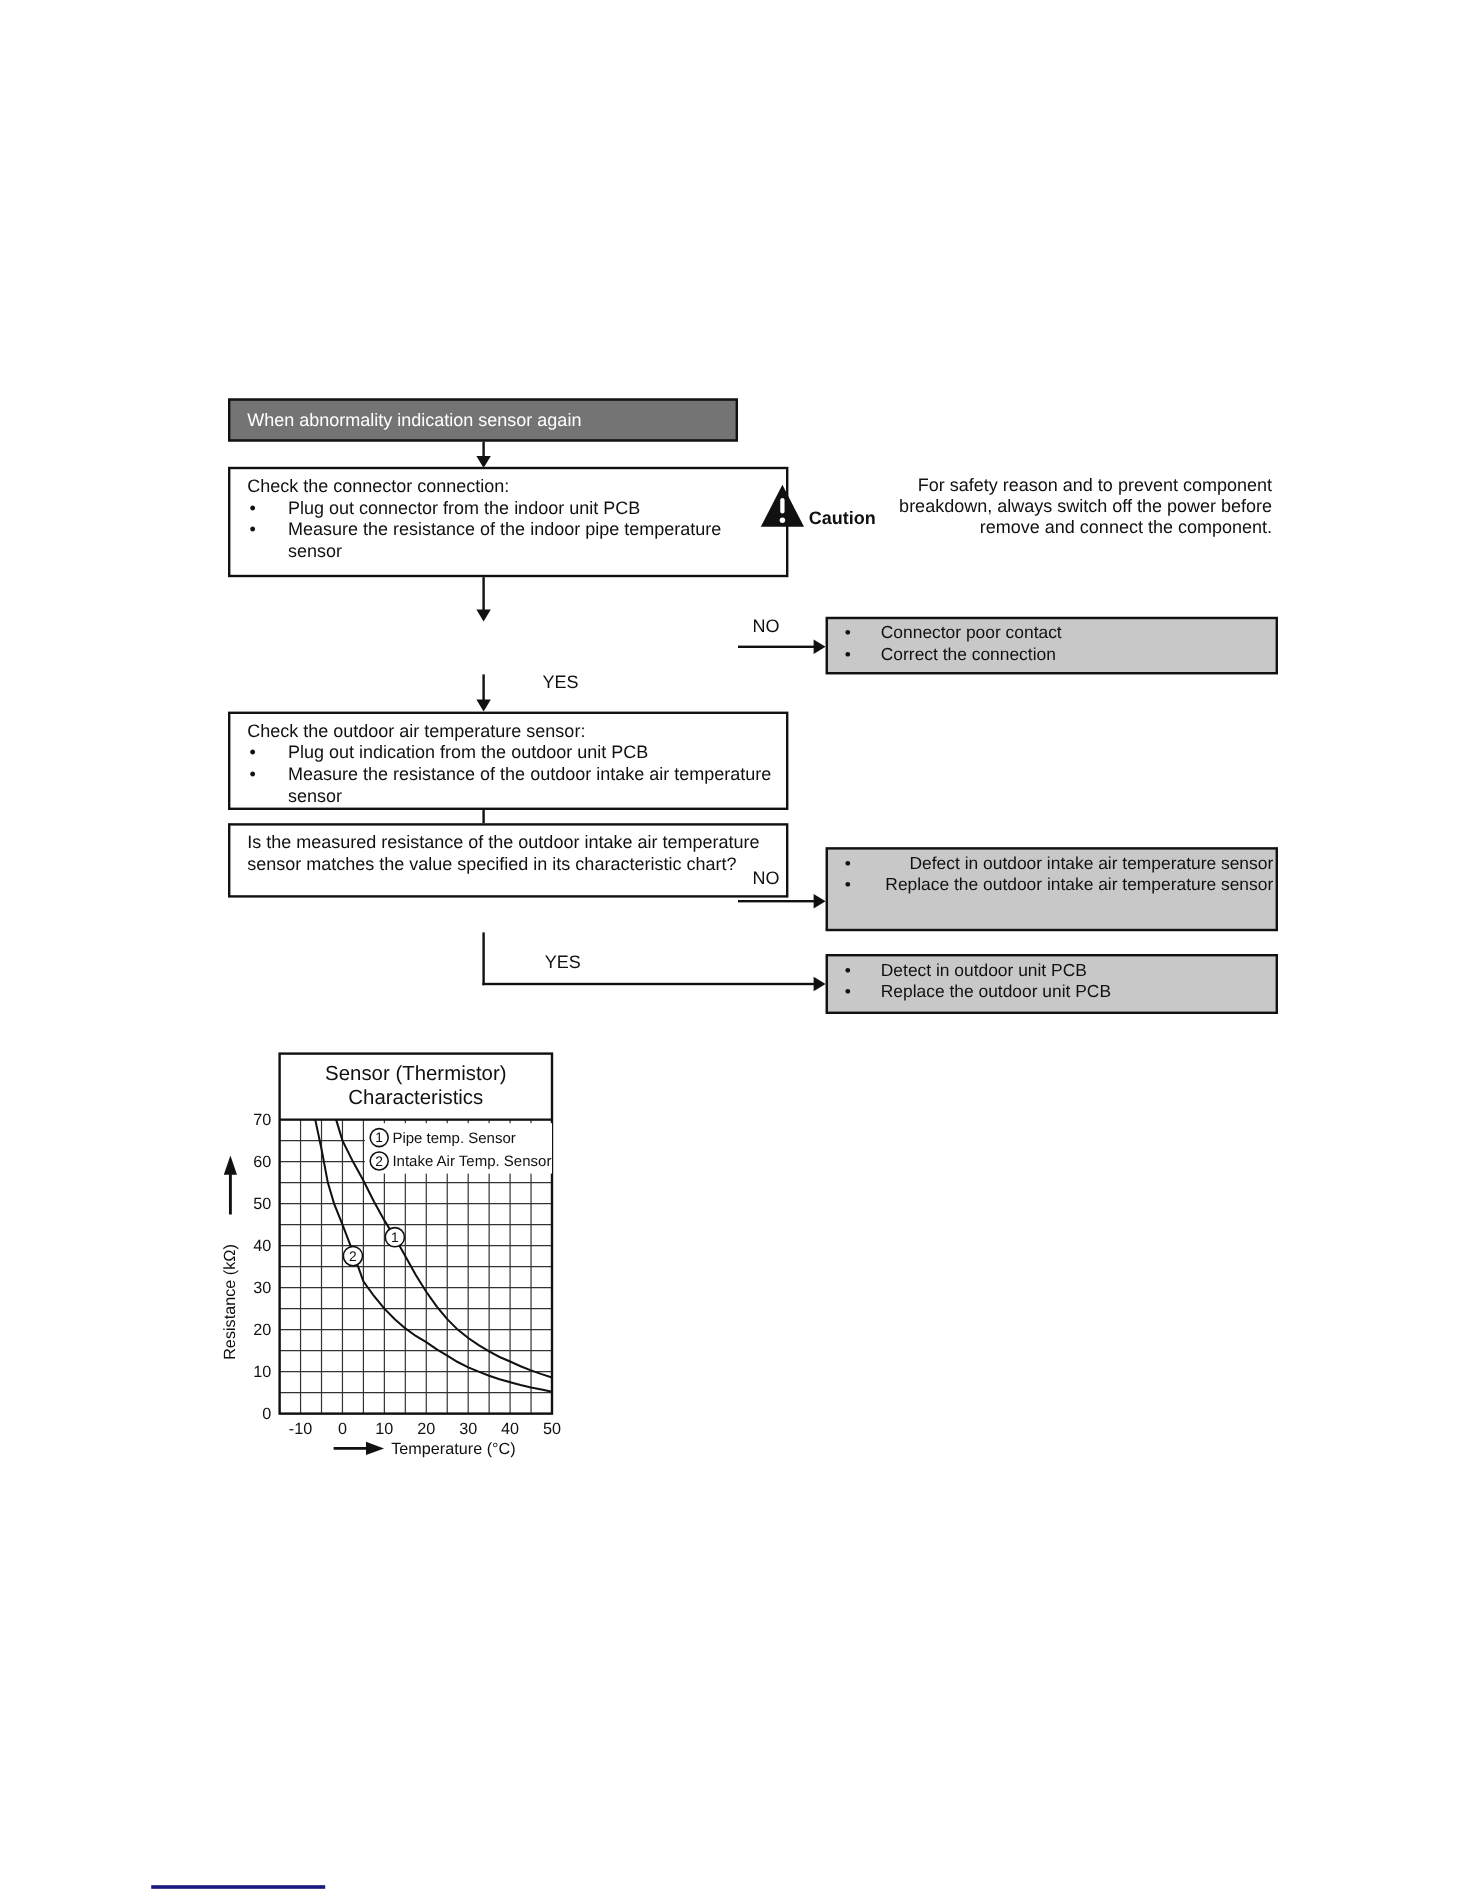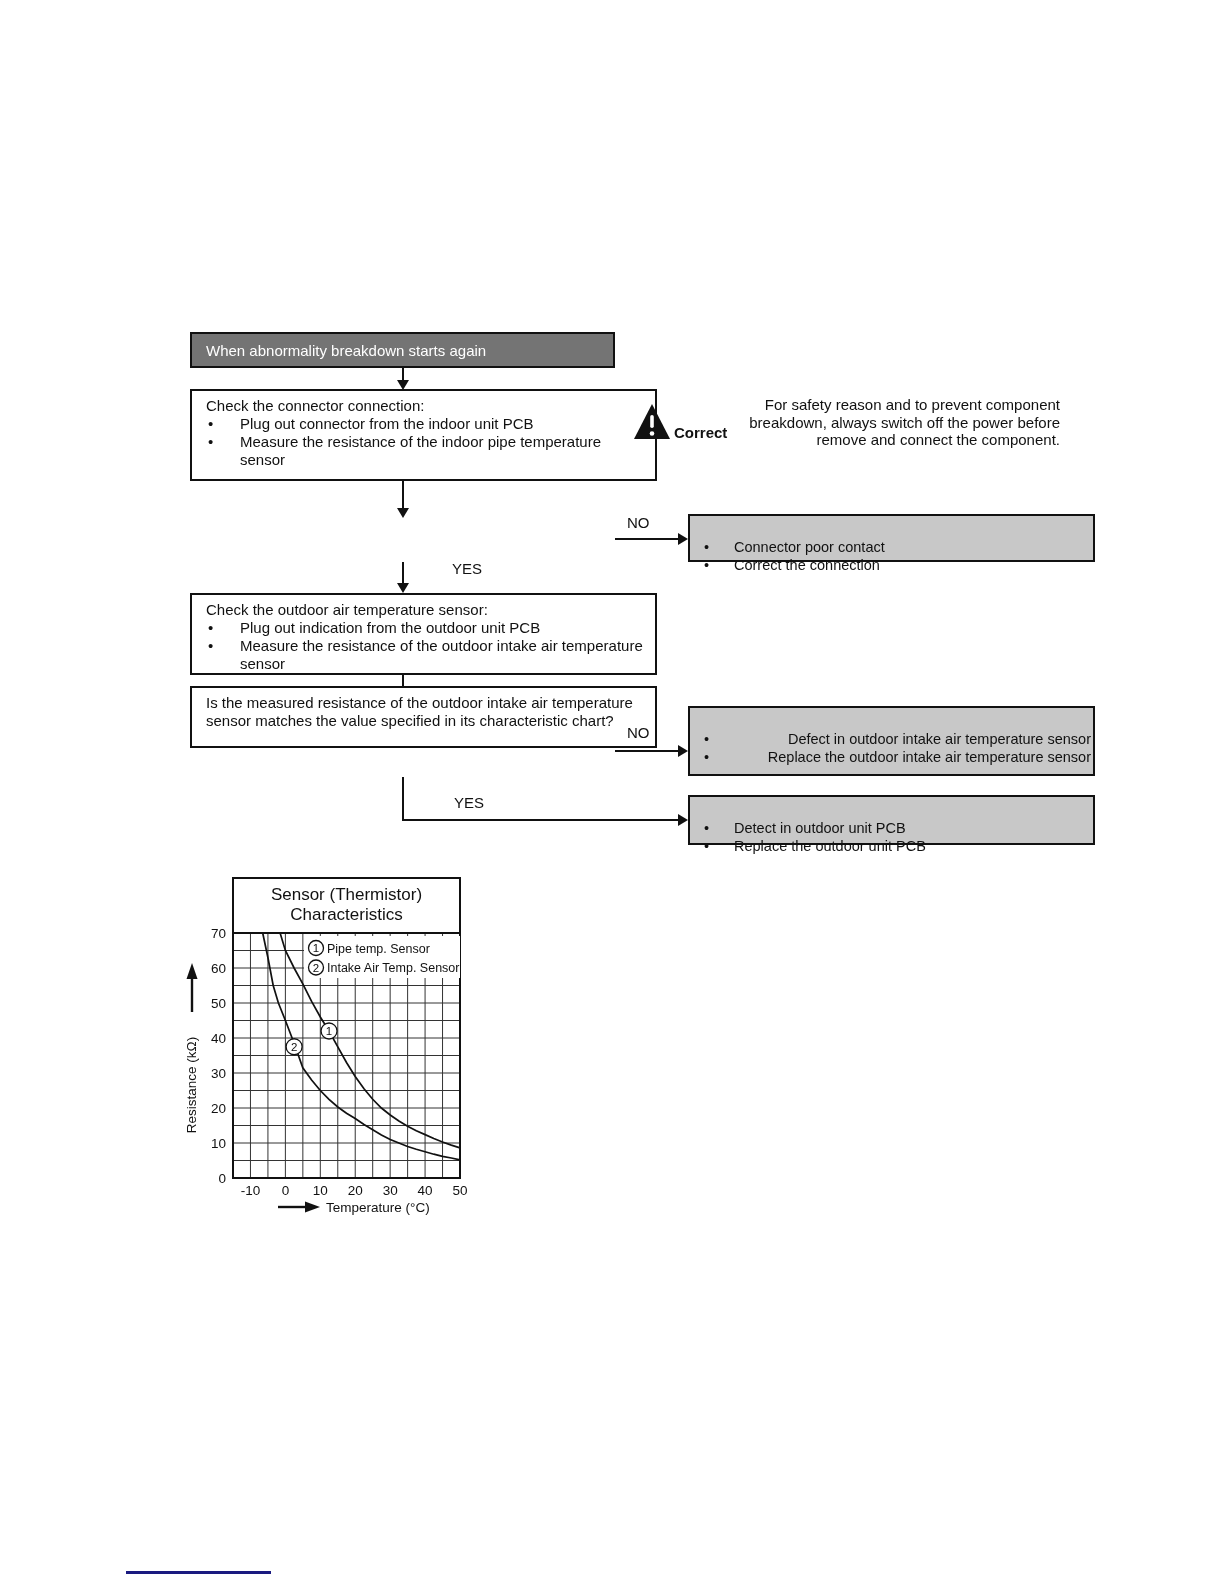--- a/index.html
+++ b/index.html
@@ -12,22 +12,22 @@
   .procbox{
     left:190px;width:467px;background:#fff;border:2px solid var(--box-border,#111);
     font-size:15px;line-height:18px;padding:6px 10px 0 14px;
   }
   .headbox{
     left:190px;width:425px;background:var(--header-fill,#747474);
     border:2px solid var(--box-border,#111);color:var(--header-text,#fff);
     font-size:15px;display:flex;align-items:center;padding-left:14px;
   }
   .graybox{
-    left:688px;width:407px;background:var(--result-fill,#c8c8c8);
-    border:2px solid var(--box-border,#111);font-size:14.5px;line-height:18px;padding-top:22px;
+    left:688px;width:377px;background:var(--result-fill,#c8c8c8);
+    border:2px solid var(--box-border,#111);font-size:14.5px;line-height:18px;padding-top:3px;
   }
   .bullet{position:relative;padding-left:34px;padding-right:2px;}
   .bullet::before{content:"•";position:absolute;left:2px;top:0;}
   .graybox .bullet{padding-left:44px;}
   .graybox .bullet::before{left:14px;}
   
   .vline{width:2px;background:var(--box-border,#111);}
   .hline{height:2px;background:var(--box-border,#111);}
   .head-down{width:0;height:0;border-left:6px solid transparent;border-right:6px solid transparent;
     border-top:10px solid var(--box-border,#111);}
@@ -38,38 +38,38 @@
   .caution-label{font-size:15px;font-weight:bold;}
   .caution-text{font-size:15px;line-height:17.5px;width:315px;}
   .footer-rule{background:var(--footer-rule,#1a1a80);}
 </style>
 </head>
 <body>
 
 <div class="page">
 
   <div class="abs headbox" style="top:332px;height:36px;">
-    <span>When abnormality breakdown starts again</span>
+    <span>When abnormality indication sensor again</span>
   </div>
 
   <div class="abs vline" style="left:402px;top:368px;height:13px;"></div>
   <div class="abs head-down" style="left:397px;top:380px;"></div>
 
   <div class="abs procbox" style="top:389px;height:92px;">
     <div>Check the connector connection:</div>
     <div class="bullet">Plug out connector from the indoor unit PCB</div>
     <div class="bullet">Measure the resistance of the indoor pipe temperature sensor</div>
   </div>
 
   <svg class="abs" style="left:632px;top:402px;" width="40" height="40">
     <polygon points="20,2 38,37 2,37" fill="#111"></polygon>
     <rect x="18.2" y="13" width="3.6" height="13" rx="1.8" fill="#fff"></rect>
     <circle cx="20" cy="31.5" r="2.3" fill="#fff"></circle>
   </svg>
-  <div class="abs caution-label" style="left:674px;top:424px;">Correct</div>
+  <div class="abs caution-label" style="left:674px;top:424px;">Caution</div>
   <div class="abs caution-text" style="left:745px;top:396px;text-align:right;">For safety reason and to prevent component breakdown, always switch off the power before remove and connect the component.</div>
 
   <div class="abs vline" style="left:402px;top:481px;height:28px;"></div>
   <div class="abs head-down" style="left:397px;top:508px;"></div>
 
 
   <div class="abs branch-label" style="left:625px;top:514px;">NO</div>
   <div class="abs hline" style="left:615px;top:538px;width:66px;"></div>
   <div class="abs head-right" style="left:678px;top:533px;"></div>
 

